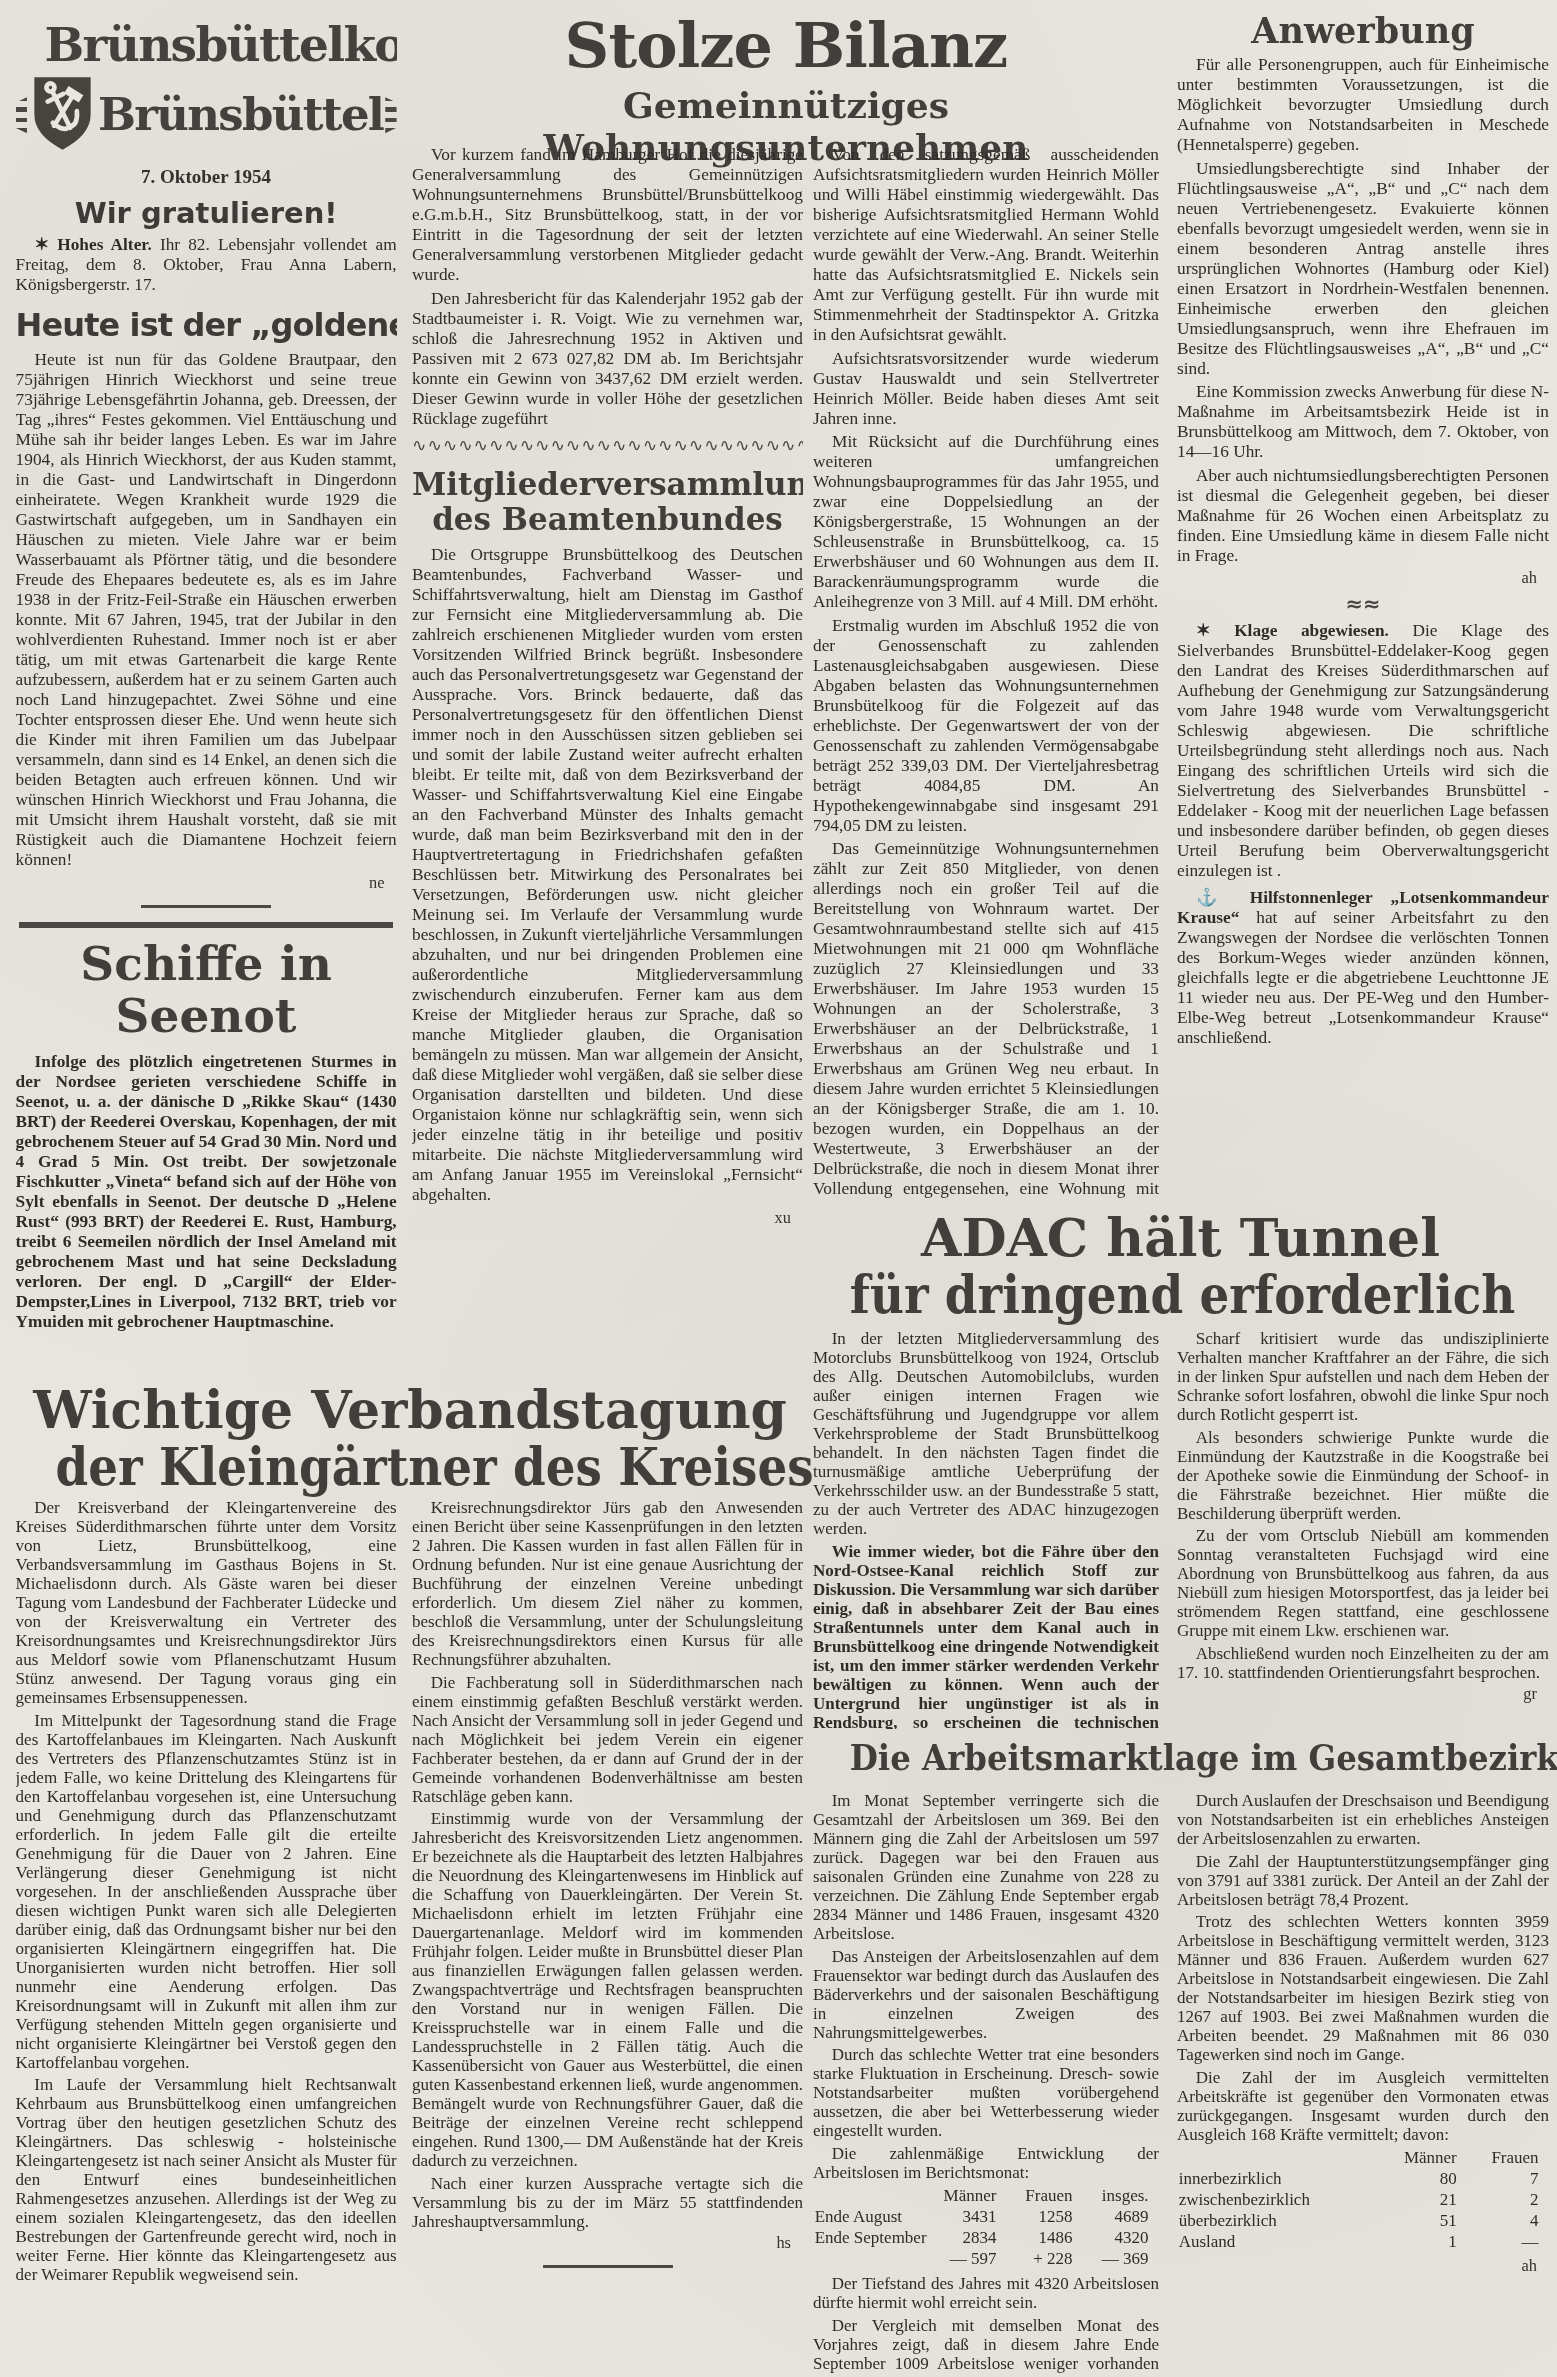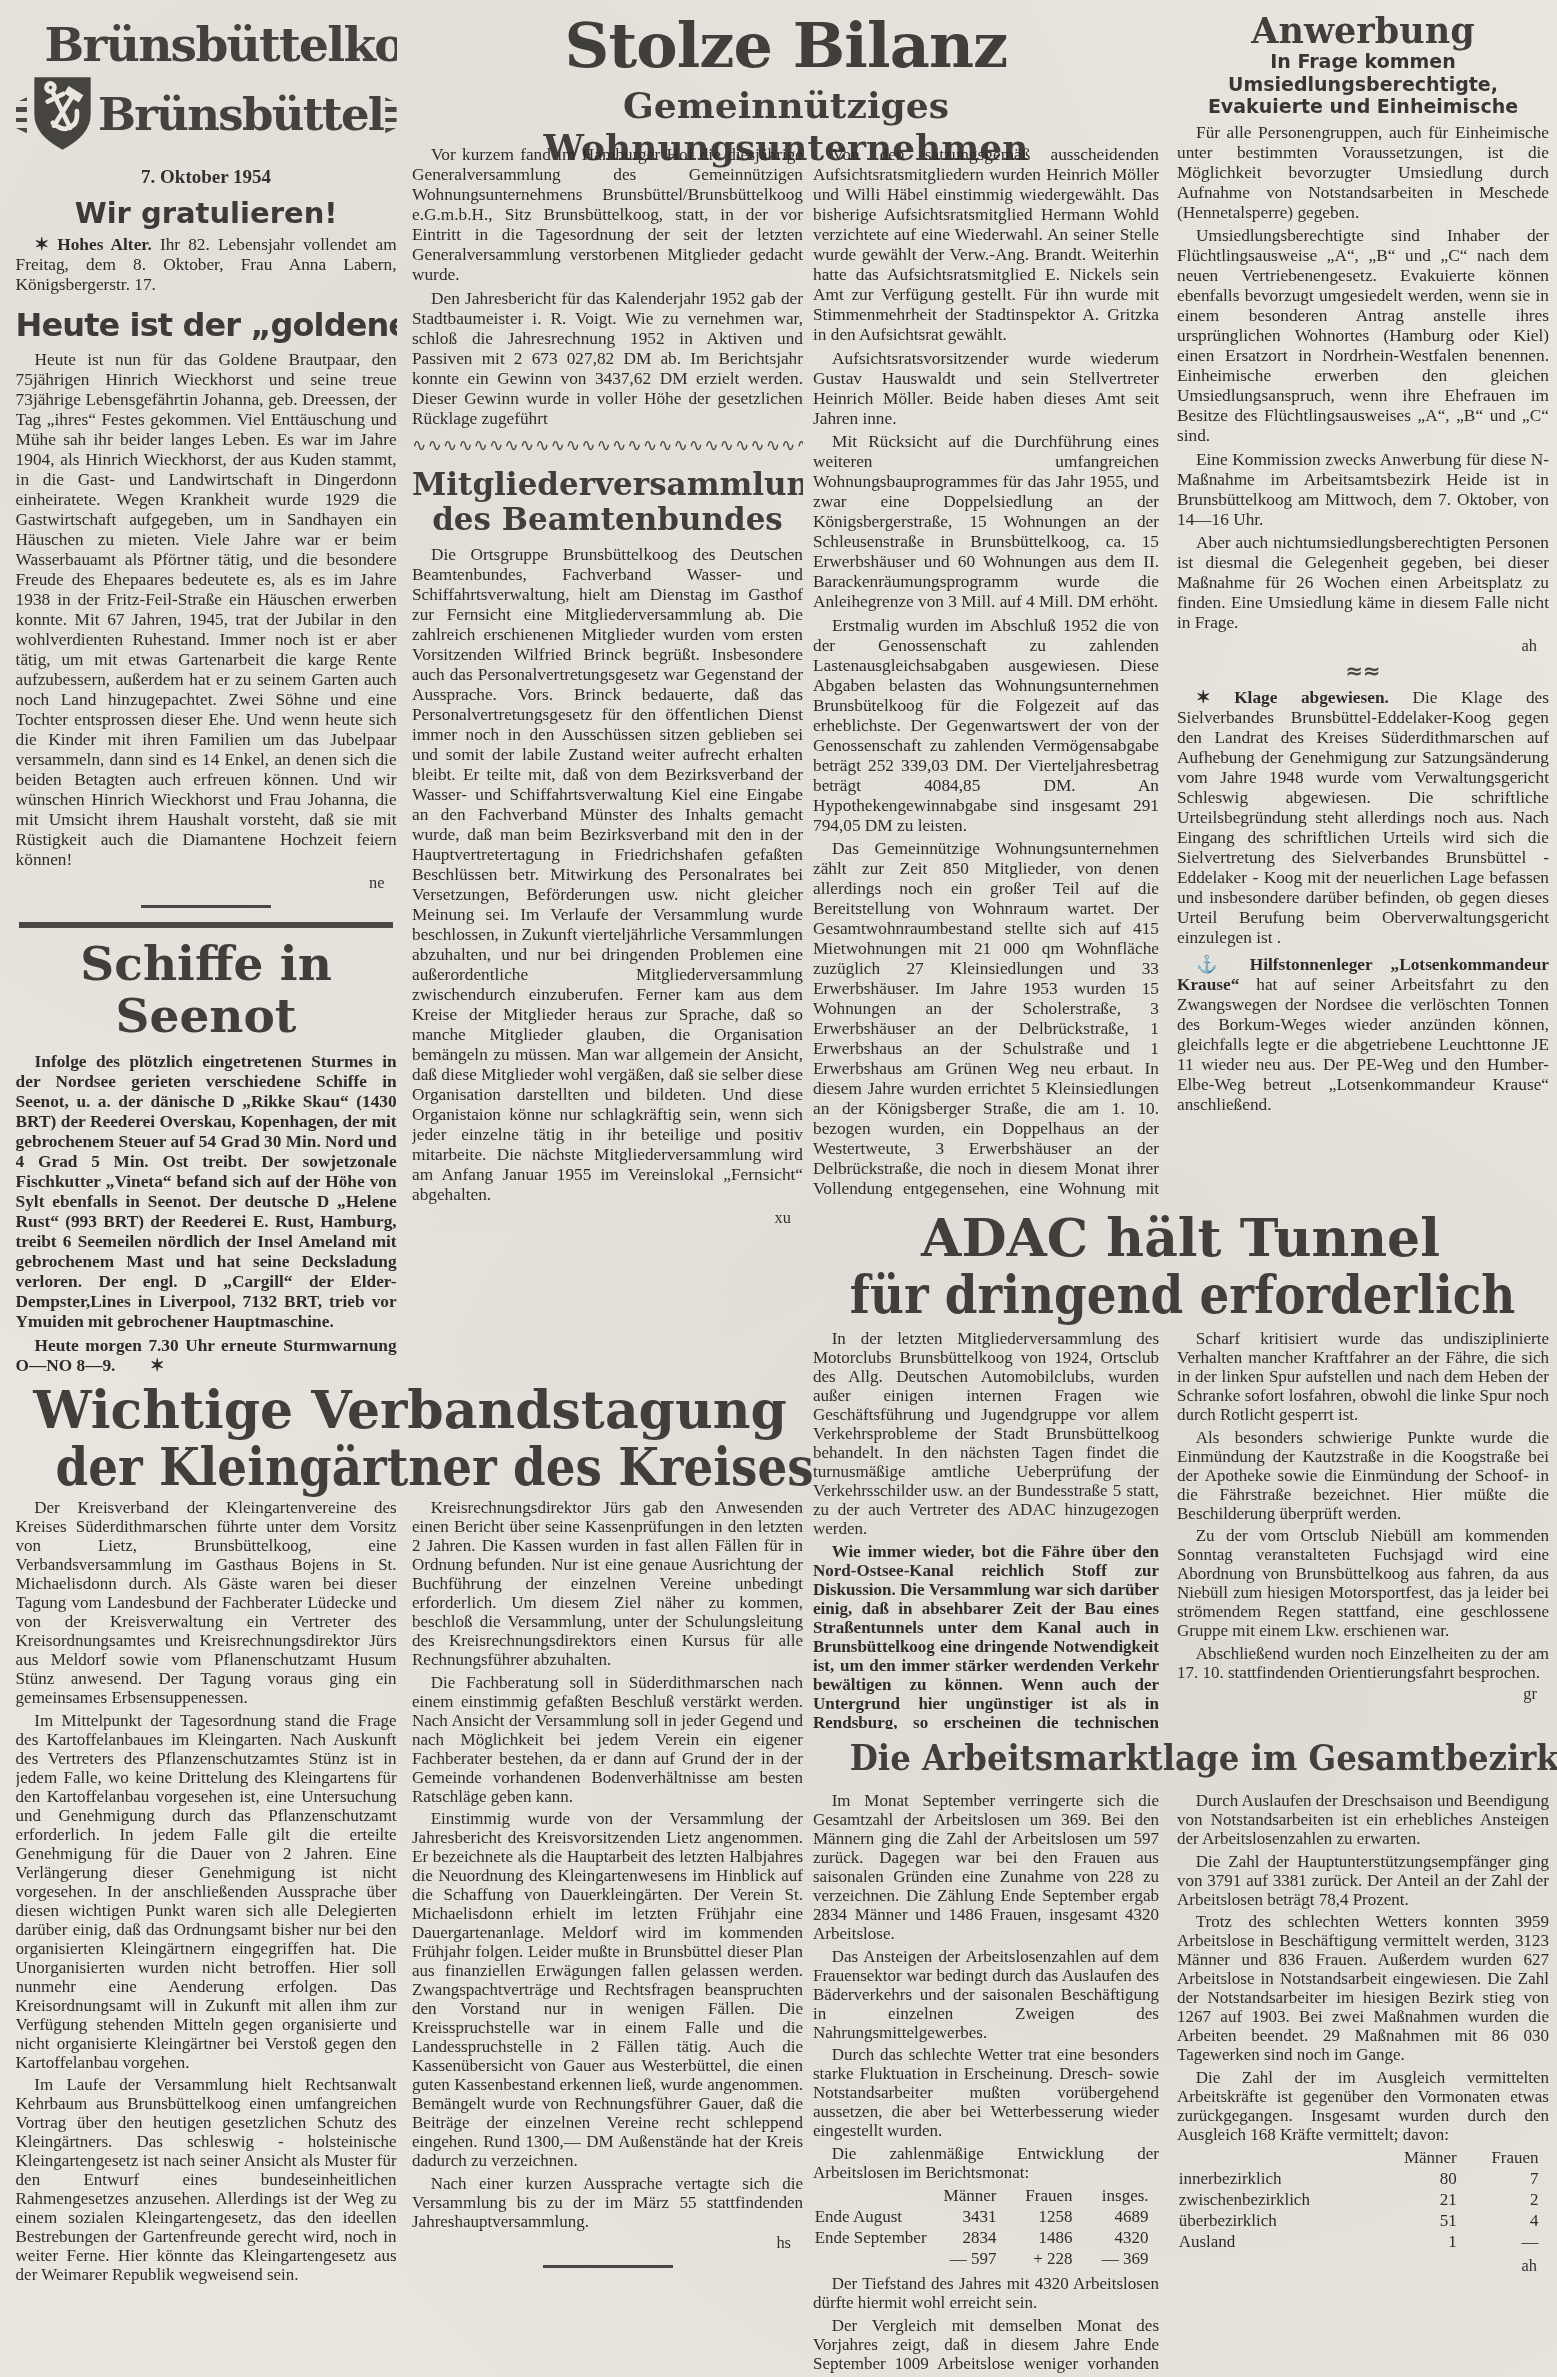--- a/index.html
+++ b/index.html
@@ -122,21 +122,20 @@
       <div class="sig">ne</div>
       <div class="rule-short"></div>
     </div>
 
     <div class="rule-thick"></div>
 
     <div>
       <div class="hl" id="schiffe-title">Schiffe in Seenot</div>
       <div class="body-text bold-body">
         <p>Infolge des plötzlich eingetretenen Sturmes in der Nordsee gerieten verschiedene Schiffe in Seenot, u. a. der dänische D „Rikke Skau“ (1430 BRT) der Reederei Overskau, Kopenhagen, der mit gebrochenem Steuer auf 54 Grad 30 Min. Nord und 4 Grad 5 Min. Ost treibt. Der sowjetzonale Fischkutter „Vineta“ befand sich auf der Höhe von Sylt ebenfalls in Seenot. Der deutsche D „Helene Rust“ (993 BRT) der Reederei E. Rust, Hamburg, treibt 6 Seemeilen nördlich der Insel Ameland mit gebrochenem Mast und hat seine Decksladung verloren. Der engl. D „Cargill“ der Elder-Dempster,Lines in Liverpool, 7132 BRT, trieb vor Ymuiden mit gebrochener Hauptmaschine.</p>
-        <p><span>Heute morgen 7.30 Uhr erneute Sturmwarnung O—NO 8—9.</span>&nbsp;&nbsp;&nbsp;&nbsp;&nbsp;&nbsp;&nbsp;&nbsp;<span>✶</span></p>
       </div>
     </div>
 
   </div>
 
   <div class="abs" id="stolze-head">
     <div class="hl hl-xl">Stolze Bilanz</div>
     <div class="hl hl-md sub">Gemeinnütziges Wohnungsunternehmen</div>
   </div>
 
@@ -166,24 +165,20 @@
       <p>Erstmalig wurden im Abschluß 1952 die von der Genossenschaft zu zahlenden Lastenausgleichsabgaben ausgewiesen. Diese Abgaben belasten das Wohnungsunternehmen Brunsbütelkoog für die Folgezeit auf das erheblichste. Der Gegenwartswert der von der Genossenschaft zu zahlenden Vermögensabgabe beträgt 252 339,03 DM. Der Vierteljahresbetrag beträgt 4084,85 DM. An Hypothekengewinnabgabe sind insgesamt 291 794,05 DM zu leisten.</p>
       <p>Das Gemeinnützige Wohnungsunternehmen zählt zur Zeit 850 Mitglieder, von denen allerdings noch ein großer Teil auf die Bereitstellung von Wohnraum wartet. Der Gesamtwohnraumbestand stellte sich auf 415 Mietwohnungen mit 21 000 qm Wohnfläche zuzüglich 27 Kleinsiedlungen und 33 Erwerbshäuser. Im Jahre 1953 wurden 15 Wohnungen an der Scholerstraße, 3 Erwerbshäuser an der Delbrückstraße, 1 Erwerbshaus an der Schulstraße und 1 Erwerbshaus am Grünen Weg neu erbaut. In diesem Jahre wurden errichtet 5 Kleinsiedlungen an der Königsberger Straße, die am 1. 10. bezogen wurden, ein Doppelhaus an der Westertweute, 3 Erwerbshäuser an der Delbrückstraße, die noch in diesem Monat ihrer Vollendung entgegensehen, eine Wohnung mit Laden an der Delbrückstraße, ein Erwerbshaus am Grünen Weg und 5 Wohnungen in der Scholerstraße. Letztere werden im Dezember bezugsfertig.</p>
     </div>
 
   </div>
 
   <div class="abs" id="col4">
     <div>
       <div class="hl" id="anwerbung-title">
         <div>Anwerbung</div>
-      </div>
-      <div class="subhead-sans">
-        <div>In Frage kommen Umsiedlungsberechtigte,</div>
-        <div>Evakuierte und Einheimische</div>
       </div>
       <div class="body-text" style="margin-top:5.2px;">
         <p>Für alle Personengruppen, auch für Einheimische unter bestimmten Voraussetzungen, ist die Möglichkeit bevorzugter Umsiedlung durch Aufnahme von Notstandsarbeiten in Meschede (Hennetalsperre) gegeben.</p>
         <p>Umsiedlungsberechtigte sind Inhaber der Flüchtlingsausweise „A“, „B“ und „C“ nach dem neuen Vertriebenengesetz. Evakuierte können ebenfalls bevorzugt umgesiedelt werden, wenn sie in einem besonderen Antrag anstelle ihres ursprünglichen Wohnortes (Hamburg oder Kiel) einen Ersatzort in Nordrhein-Westfalen benennen. Einheimische erwerben den gleichen Umsiedlungsanspruch, wenn ihre Ehefrauen im Besitze des Flüchtlingsausweises „A“, „B“ und „C“ sind.</p>
         <p>Eine Kommission zwecks Anwerbung für diese N-Maßnahme im Arbeitsamtsbezirk Heide ist in Brunsbüttelkoog am Mittwoch, dem 7. Oktober, von 14—16 Uhr.</p>
         <p>Aber auch nichtumsiedlungsberechtigten Personen ist diesmal die Gelegenheit gegeben, bei dieser Maßnahme für 26 Wochen einen Arbeitsplatz zu finden. Eine Umsiedlung käme in diesem Falle nicht in Frage.</p>
       </div>
       <div class="sig">ah</div>
     </div>
 

